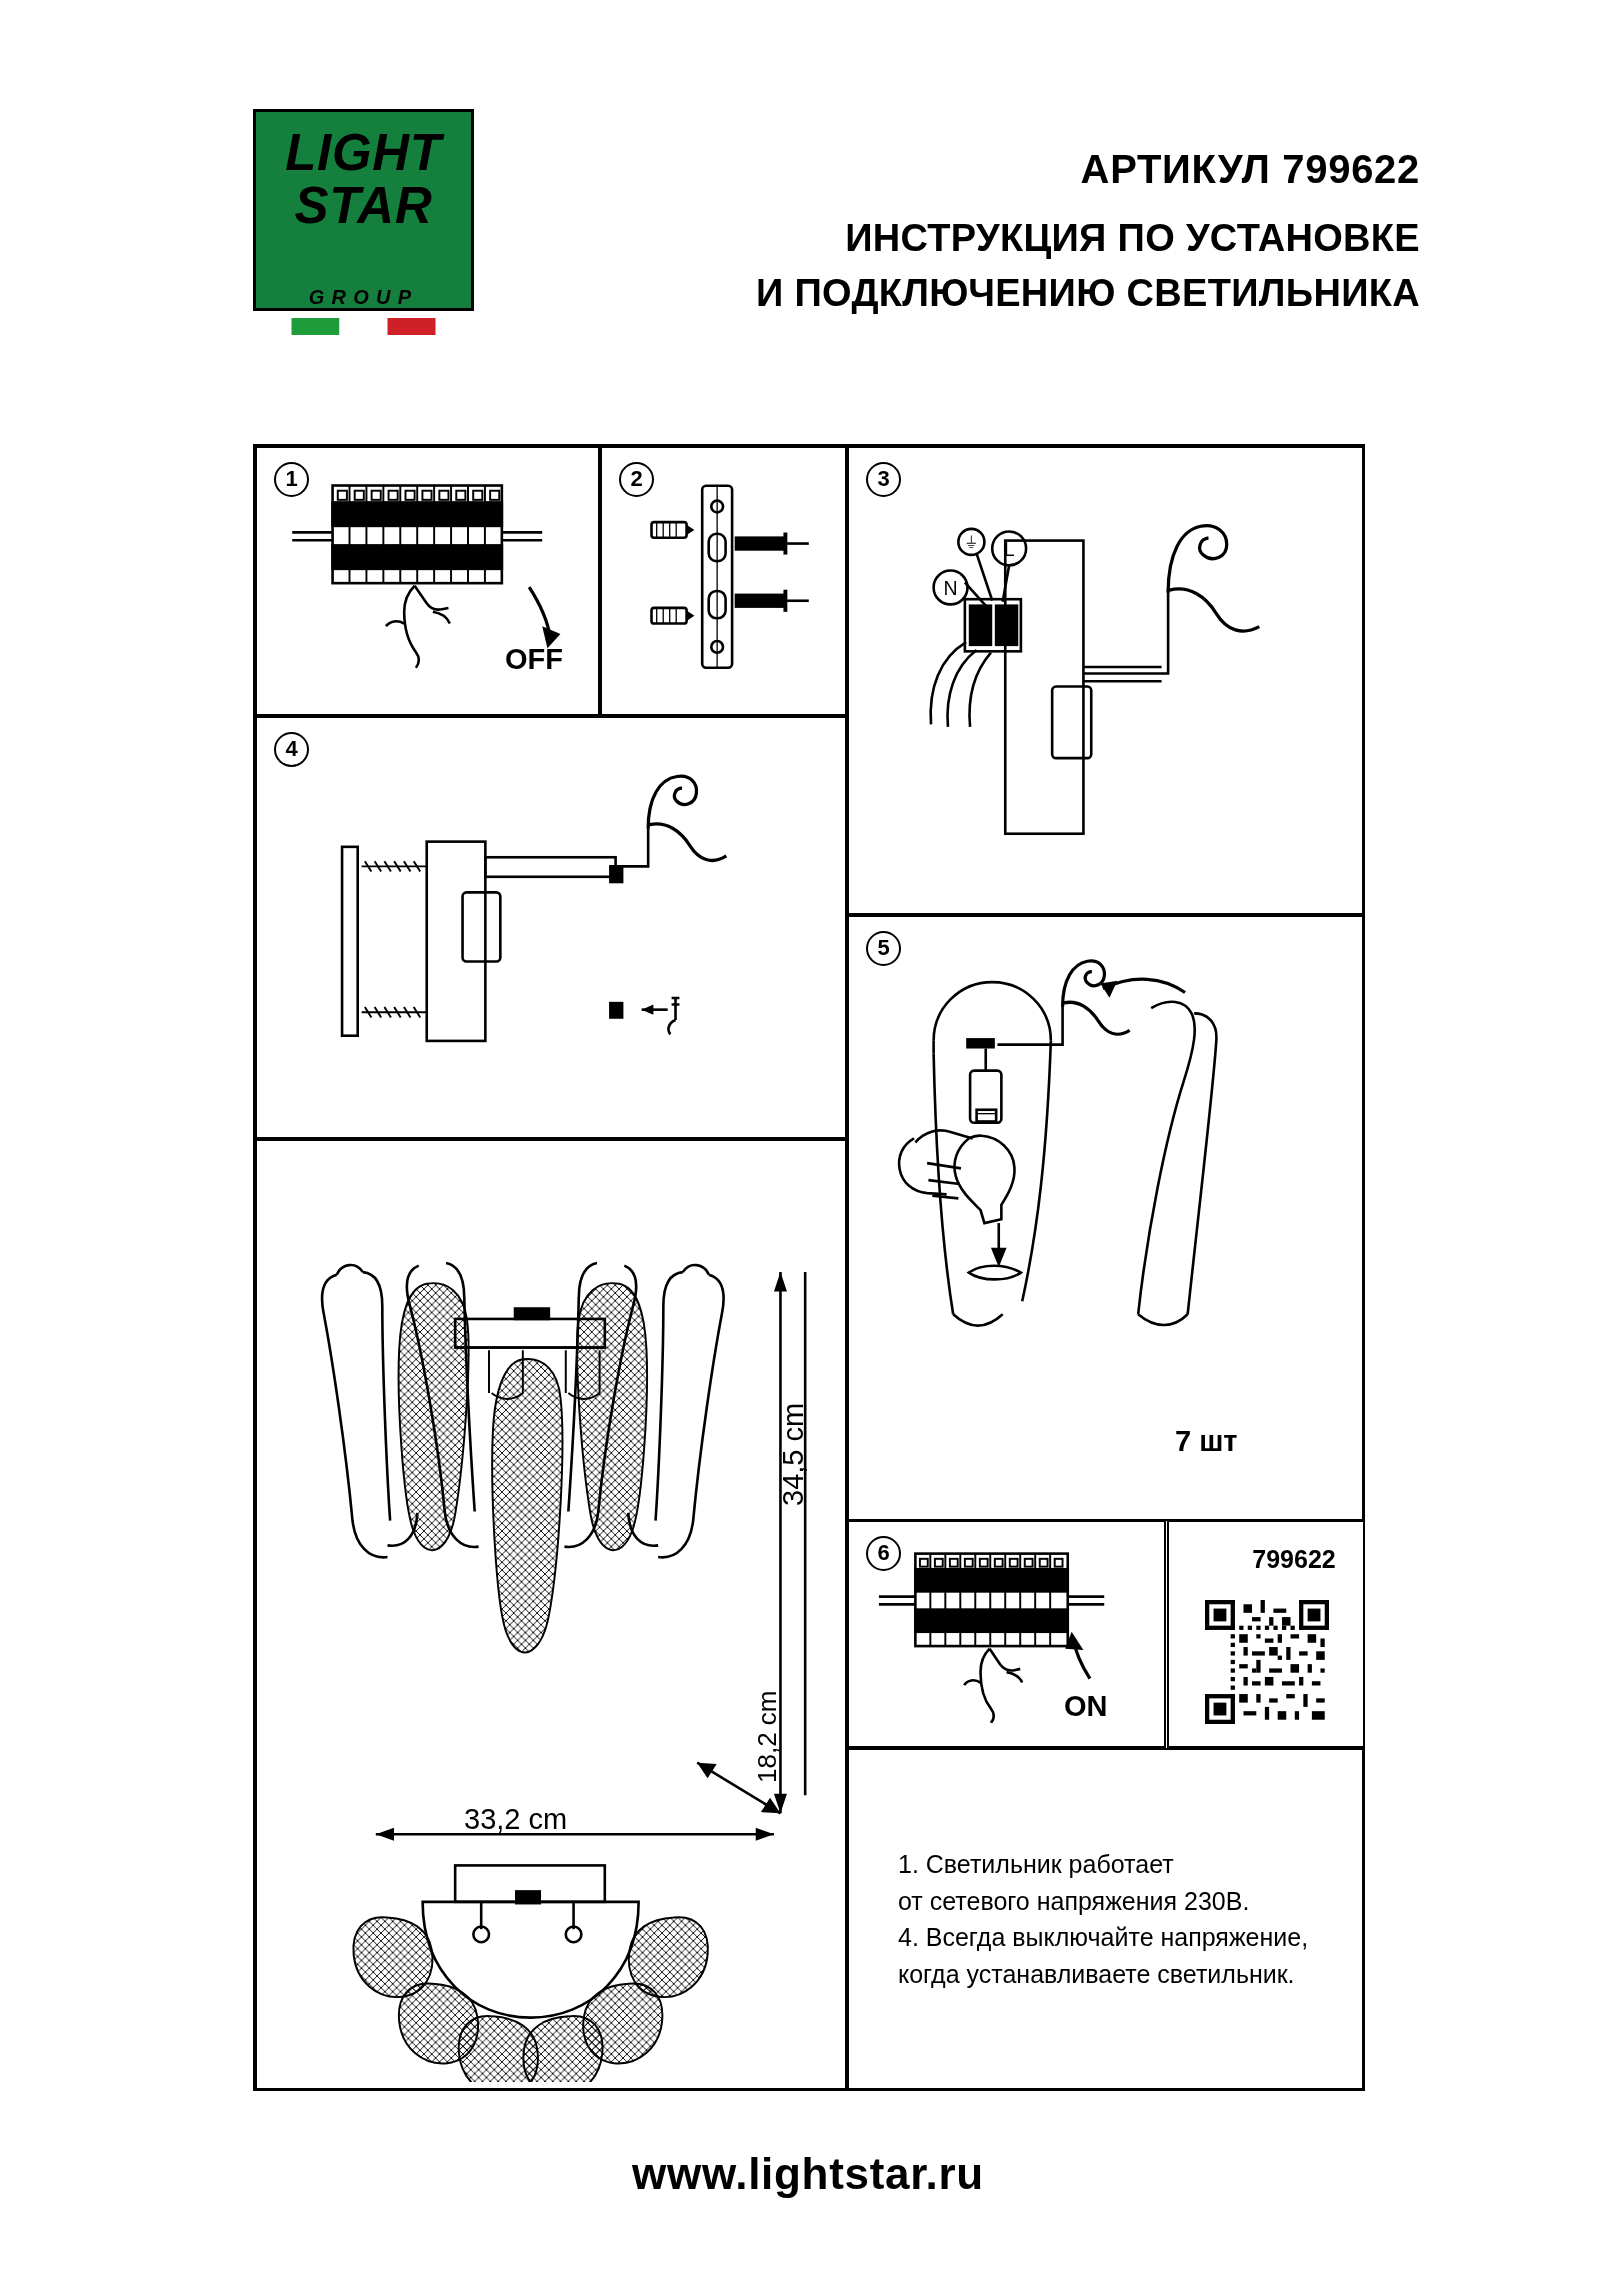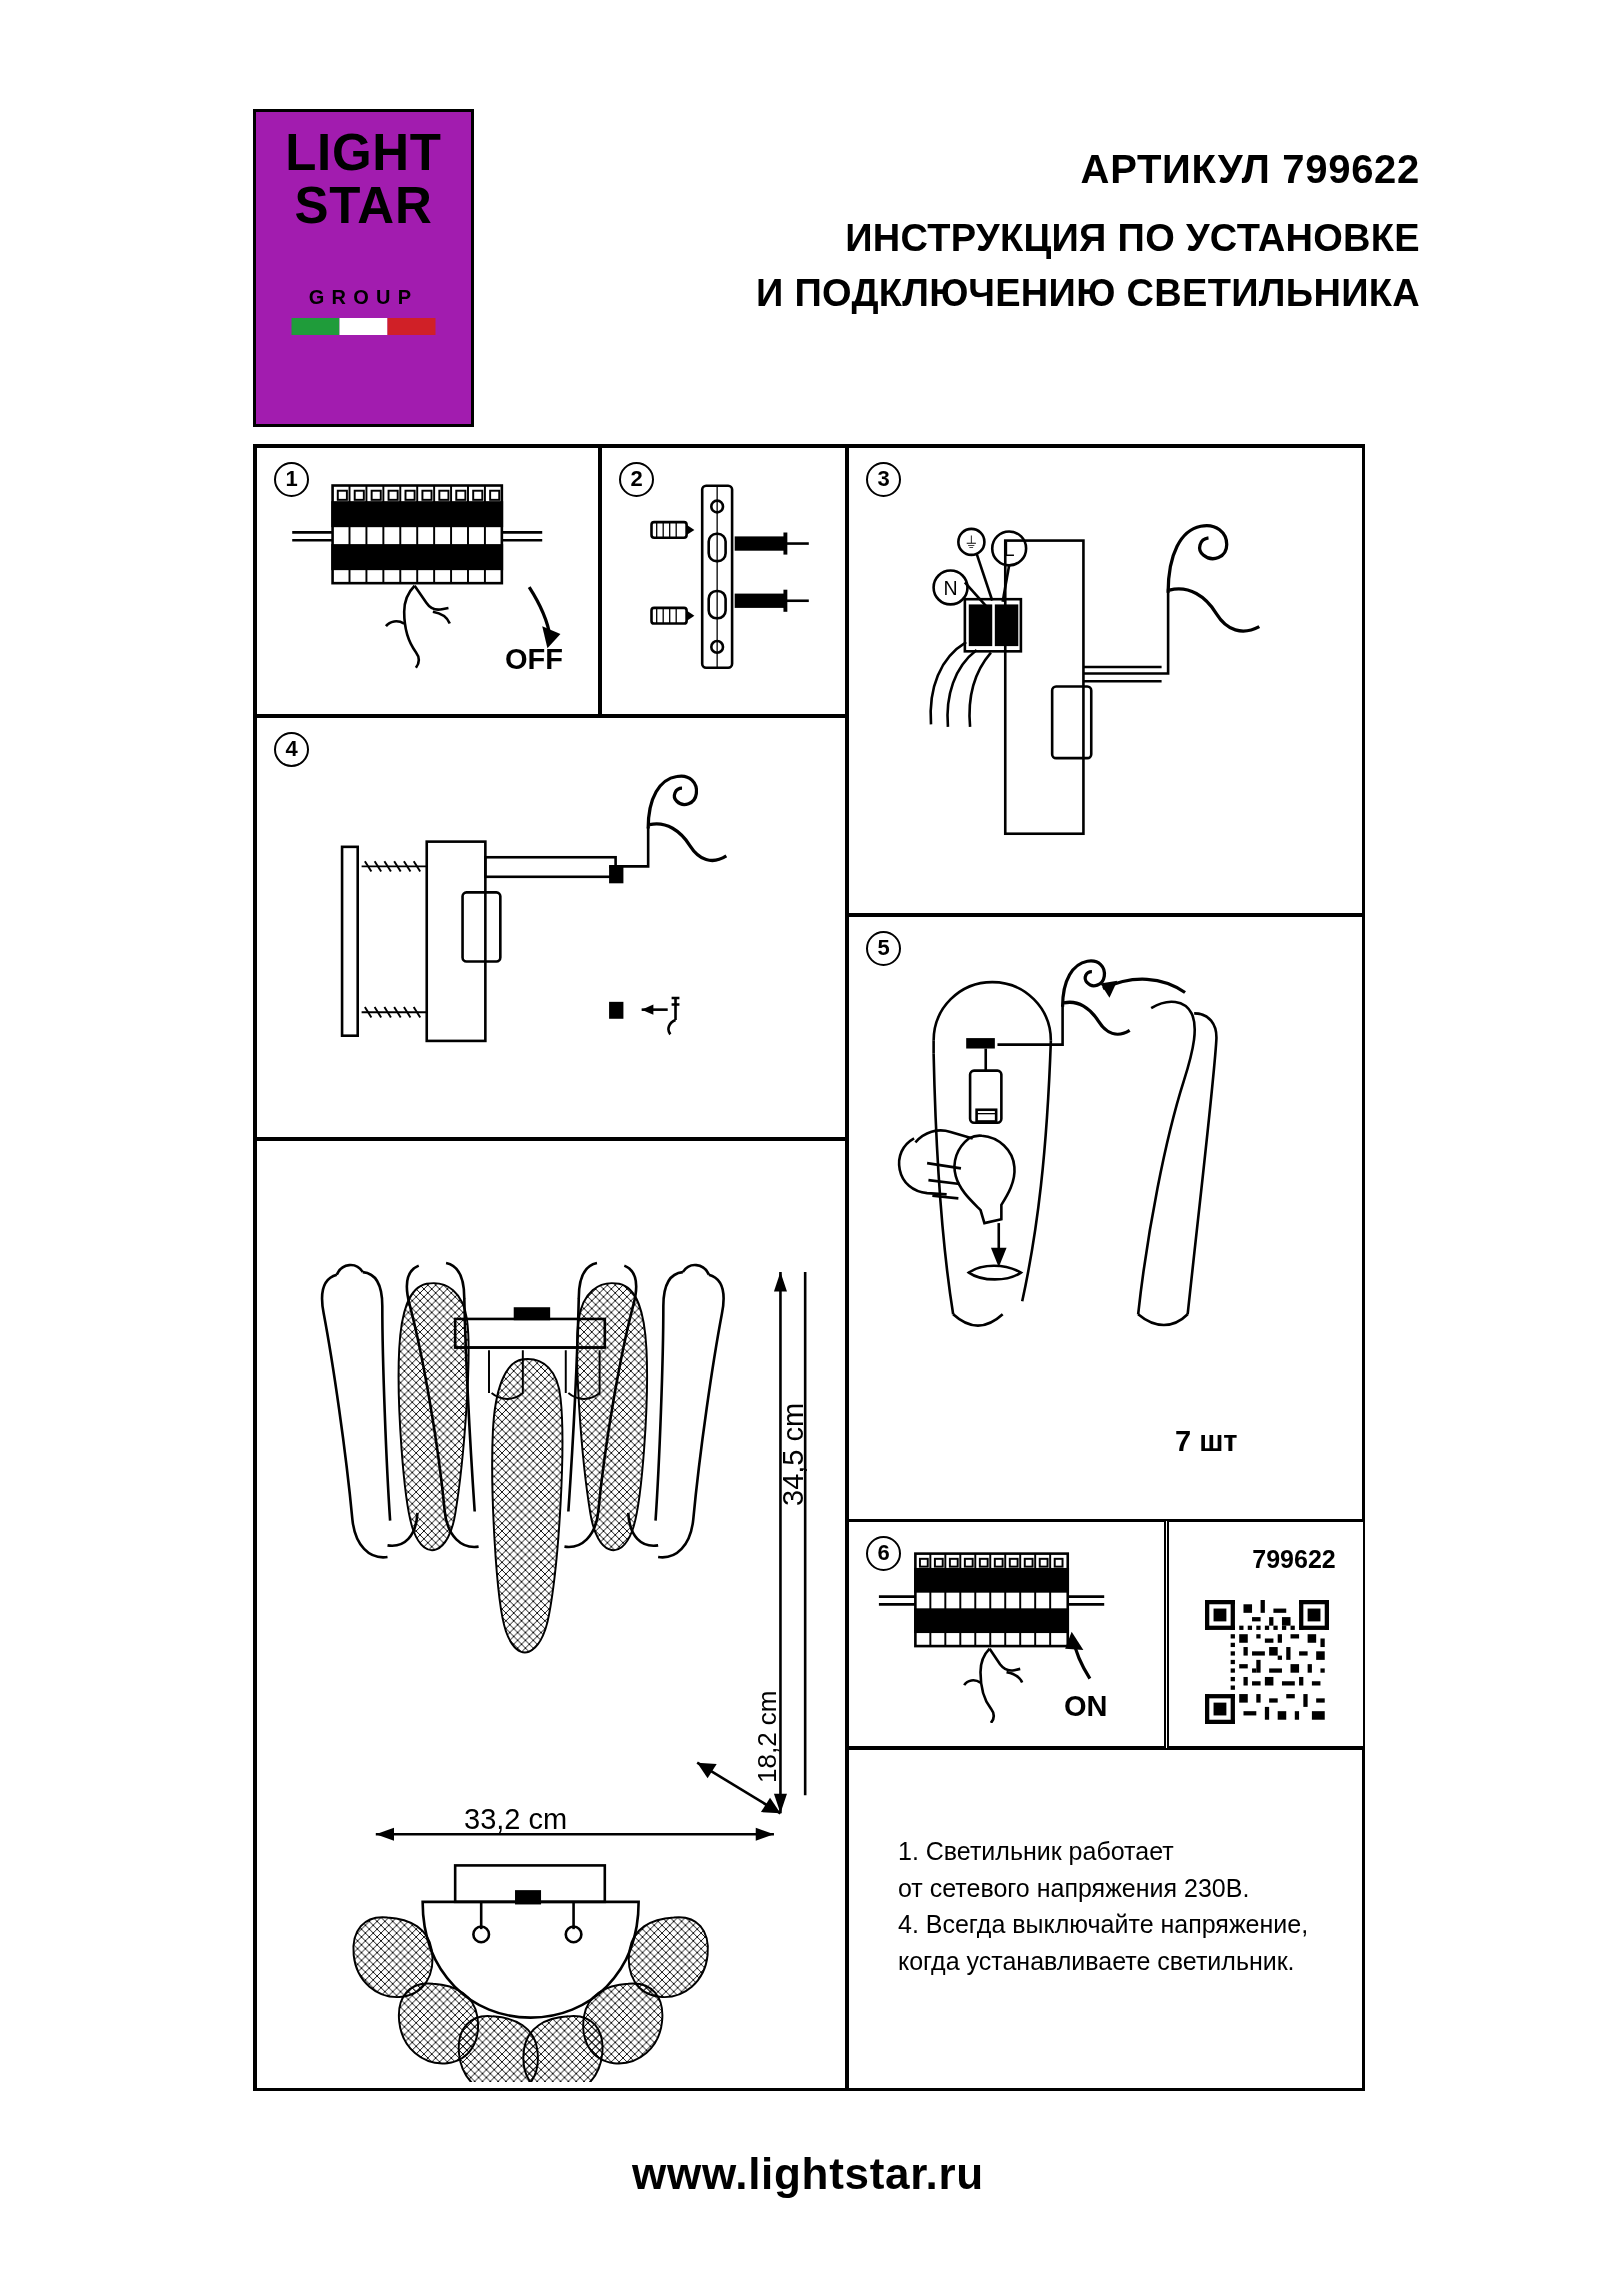--- a/index.html
+++ b/index.html
@@ -19,24 +19,25 @@
   
   .header {
     position: absolute;
     left: 0; top: 0;
     width: 1616px;
     height: 404px;
   }
   .logo-box {
     position: absolute;
     left: 253px; top: 109px;
-    width: 221px; height: 318px;
+    width: 221px; height: 202px;
     border: 3.9px solid #000;
     box-sizing: border-box;
-    background: #a21caf;
+    background: #15803d;
+    font-style: italic;
   }
   .logo-text {
     position: absolute;
     left: 0; top: 14.3px;
     width: 100%;
     text-align: center;
     font-weight: bold;
     font-size: 51px;
     line-height: 53px;
     letter-spacing: 0.7px;
@@ -120,20 +121,21 @@
   .lbl {
     position: absolute;
     font-weight: bold;
     font-size: 29px;
     margin-left: 20px;
   }
   .note {
     position: absolute;
     font-size: 25px;
     line-height: 36px;
+    margin-top: 13px;
   }
   svg { display: block; }
 
   .footer {
     position: absolute;
     left: 0; top: 2149px;
     width: 1616px;
     text-align: center;
     font-size: 44px;
     font-weight: bold;

